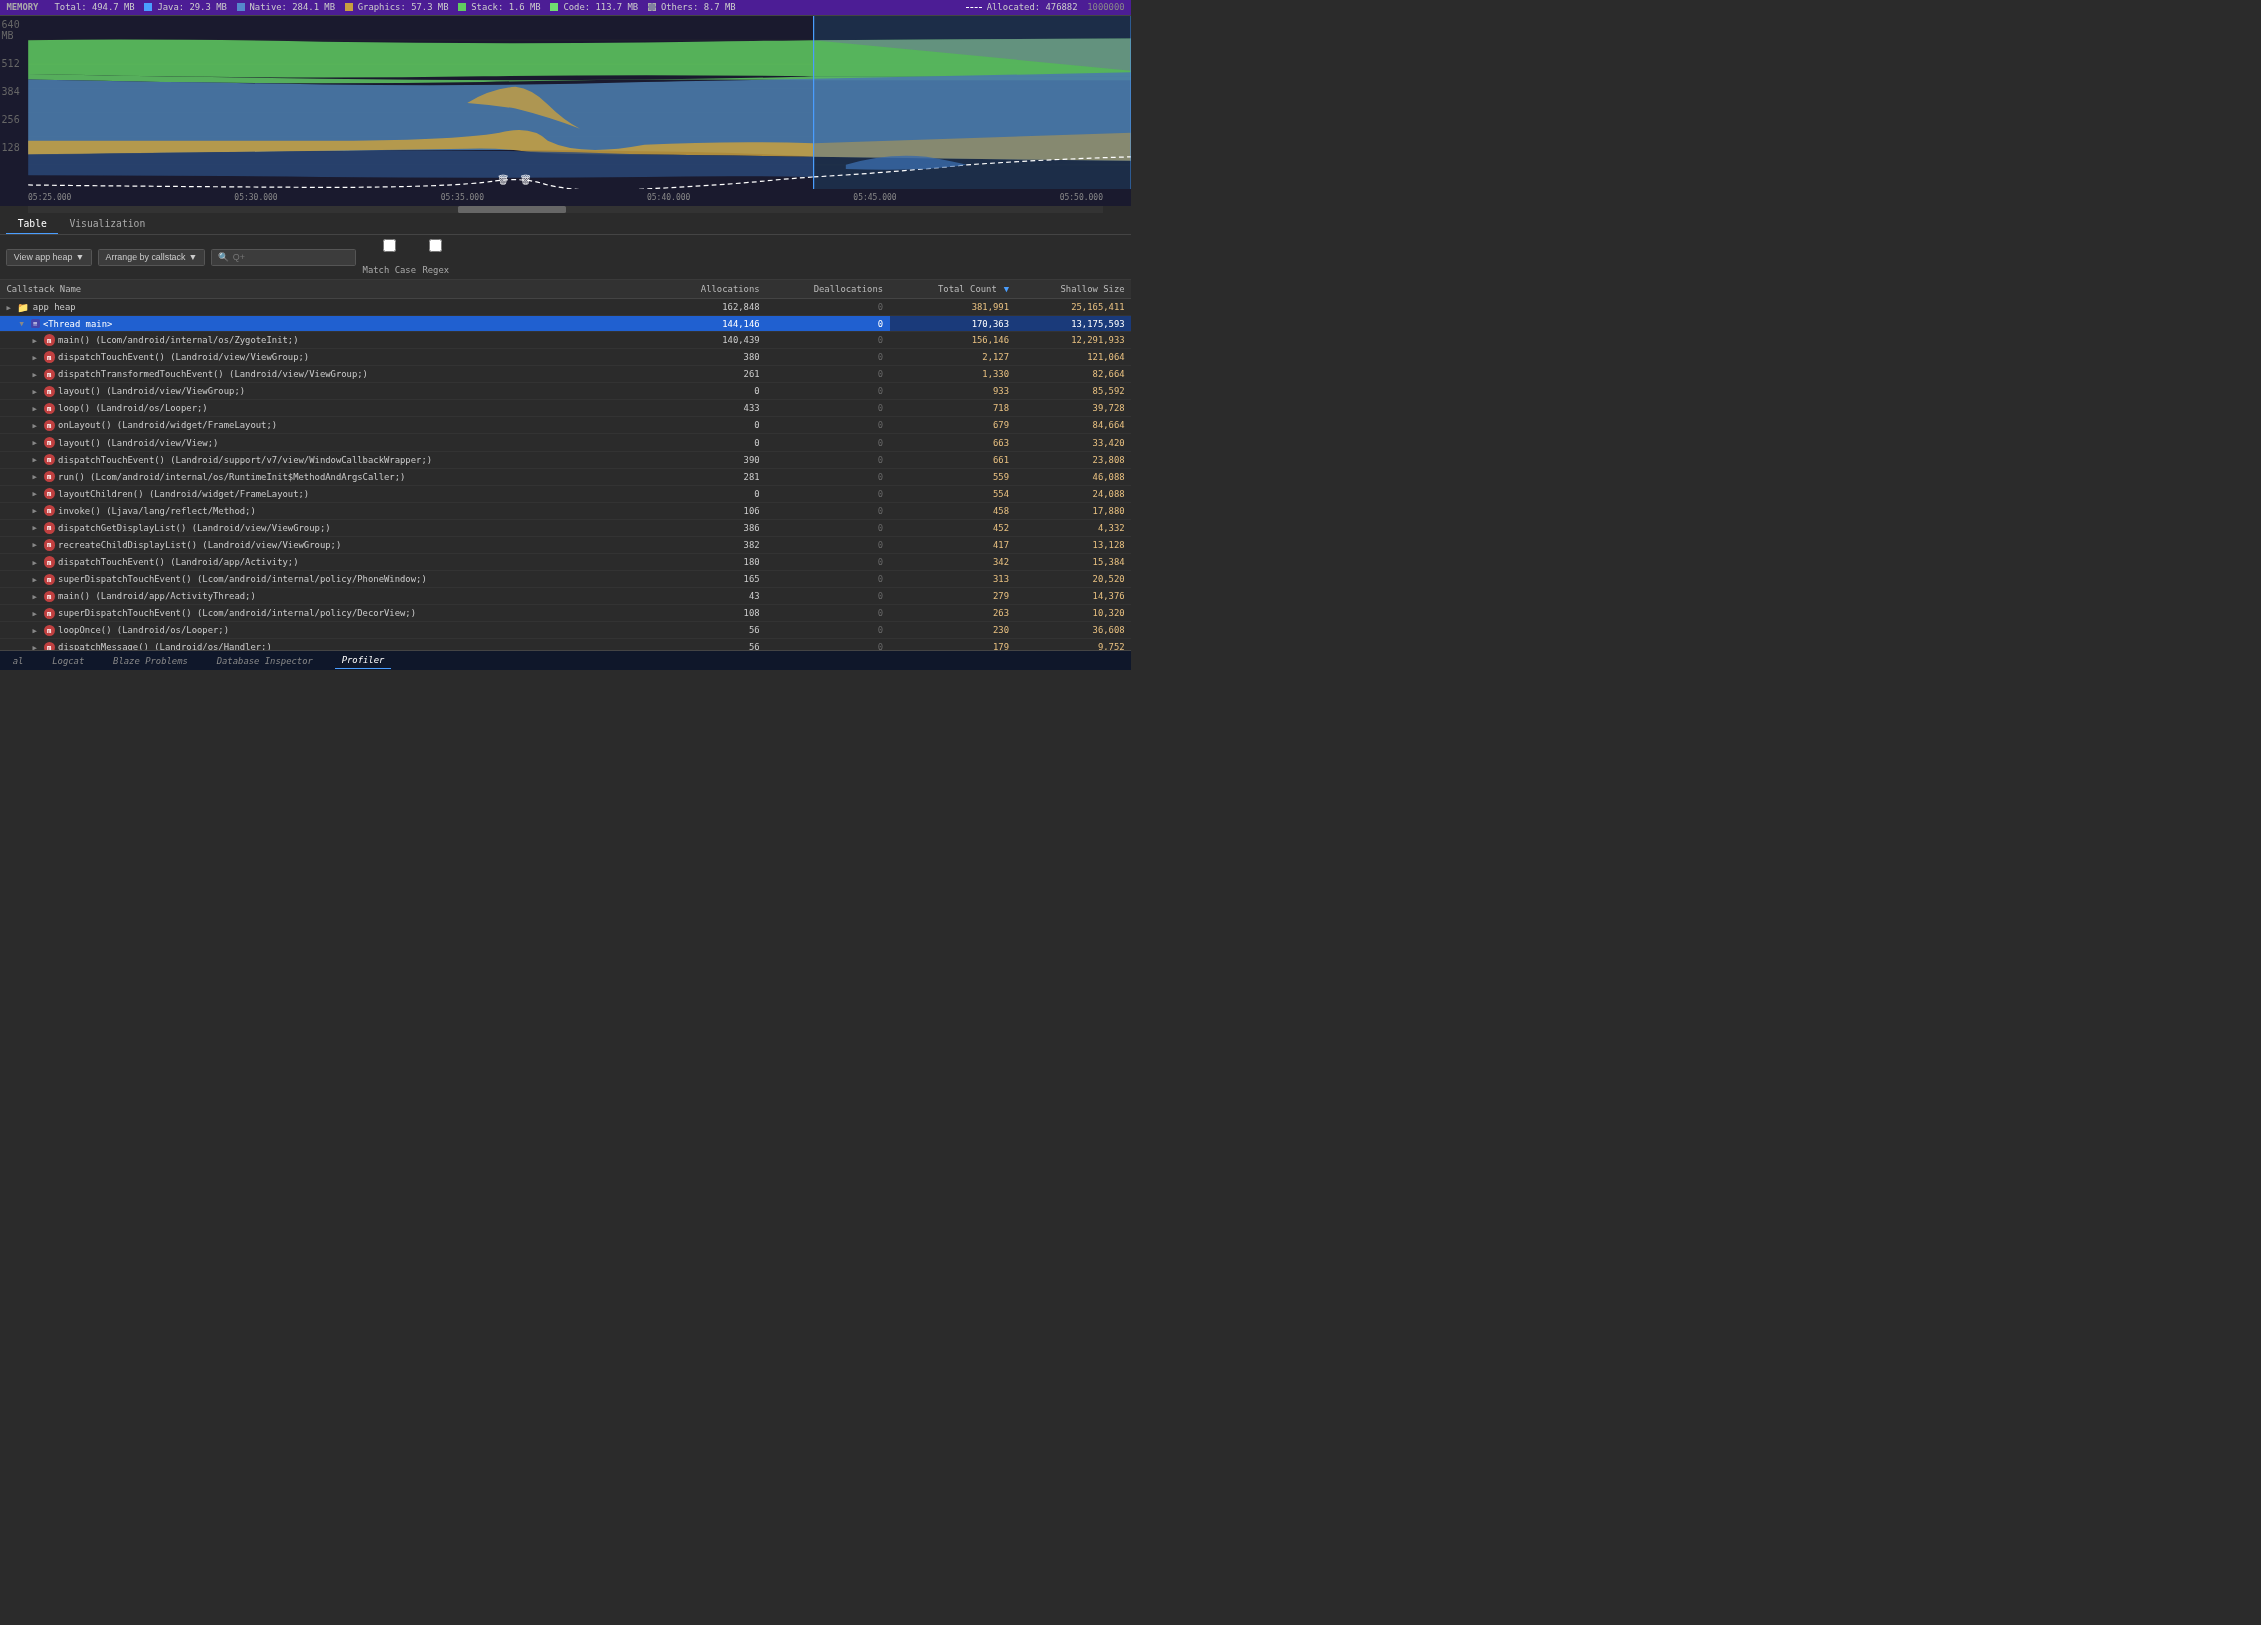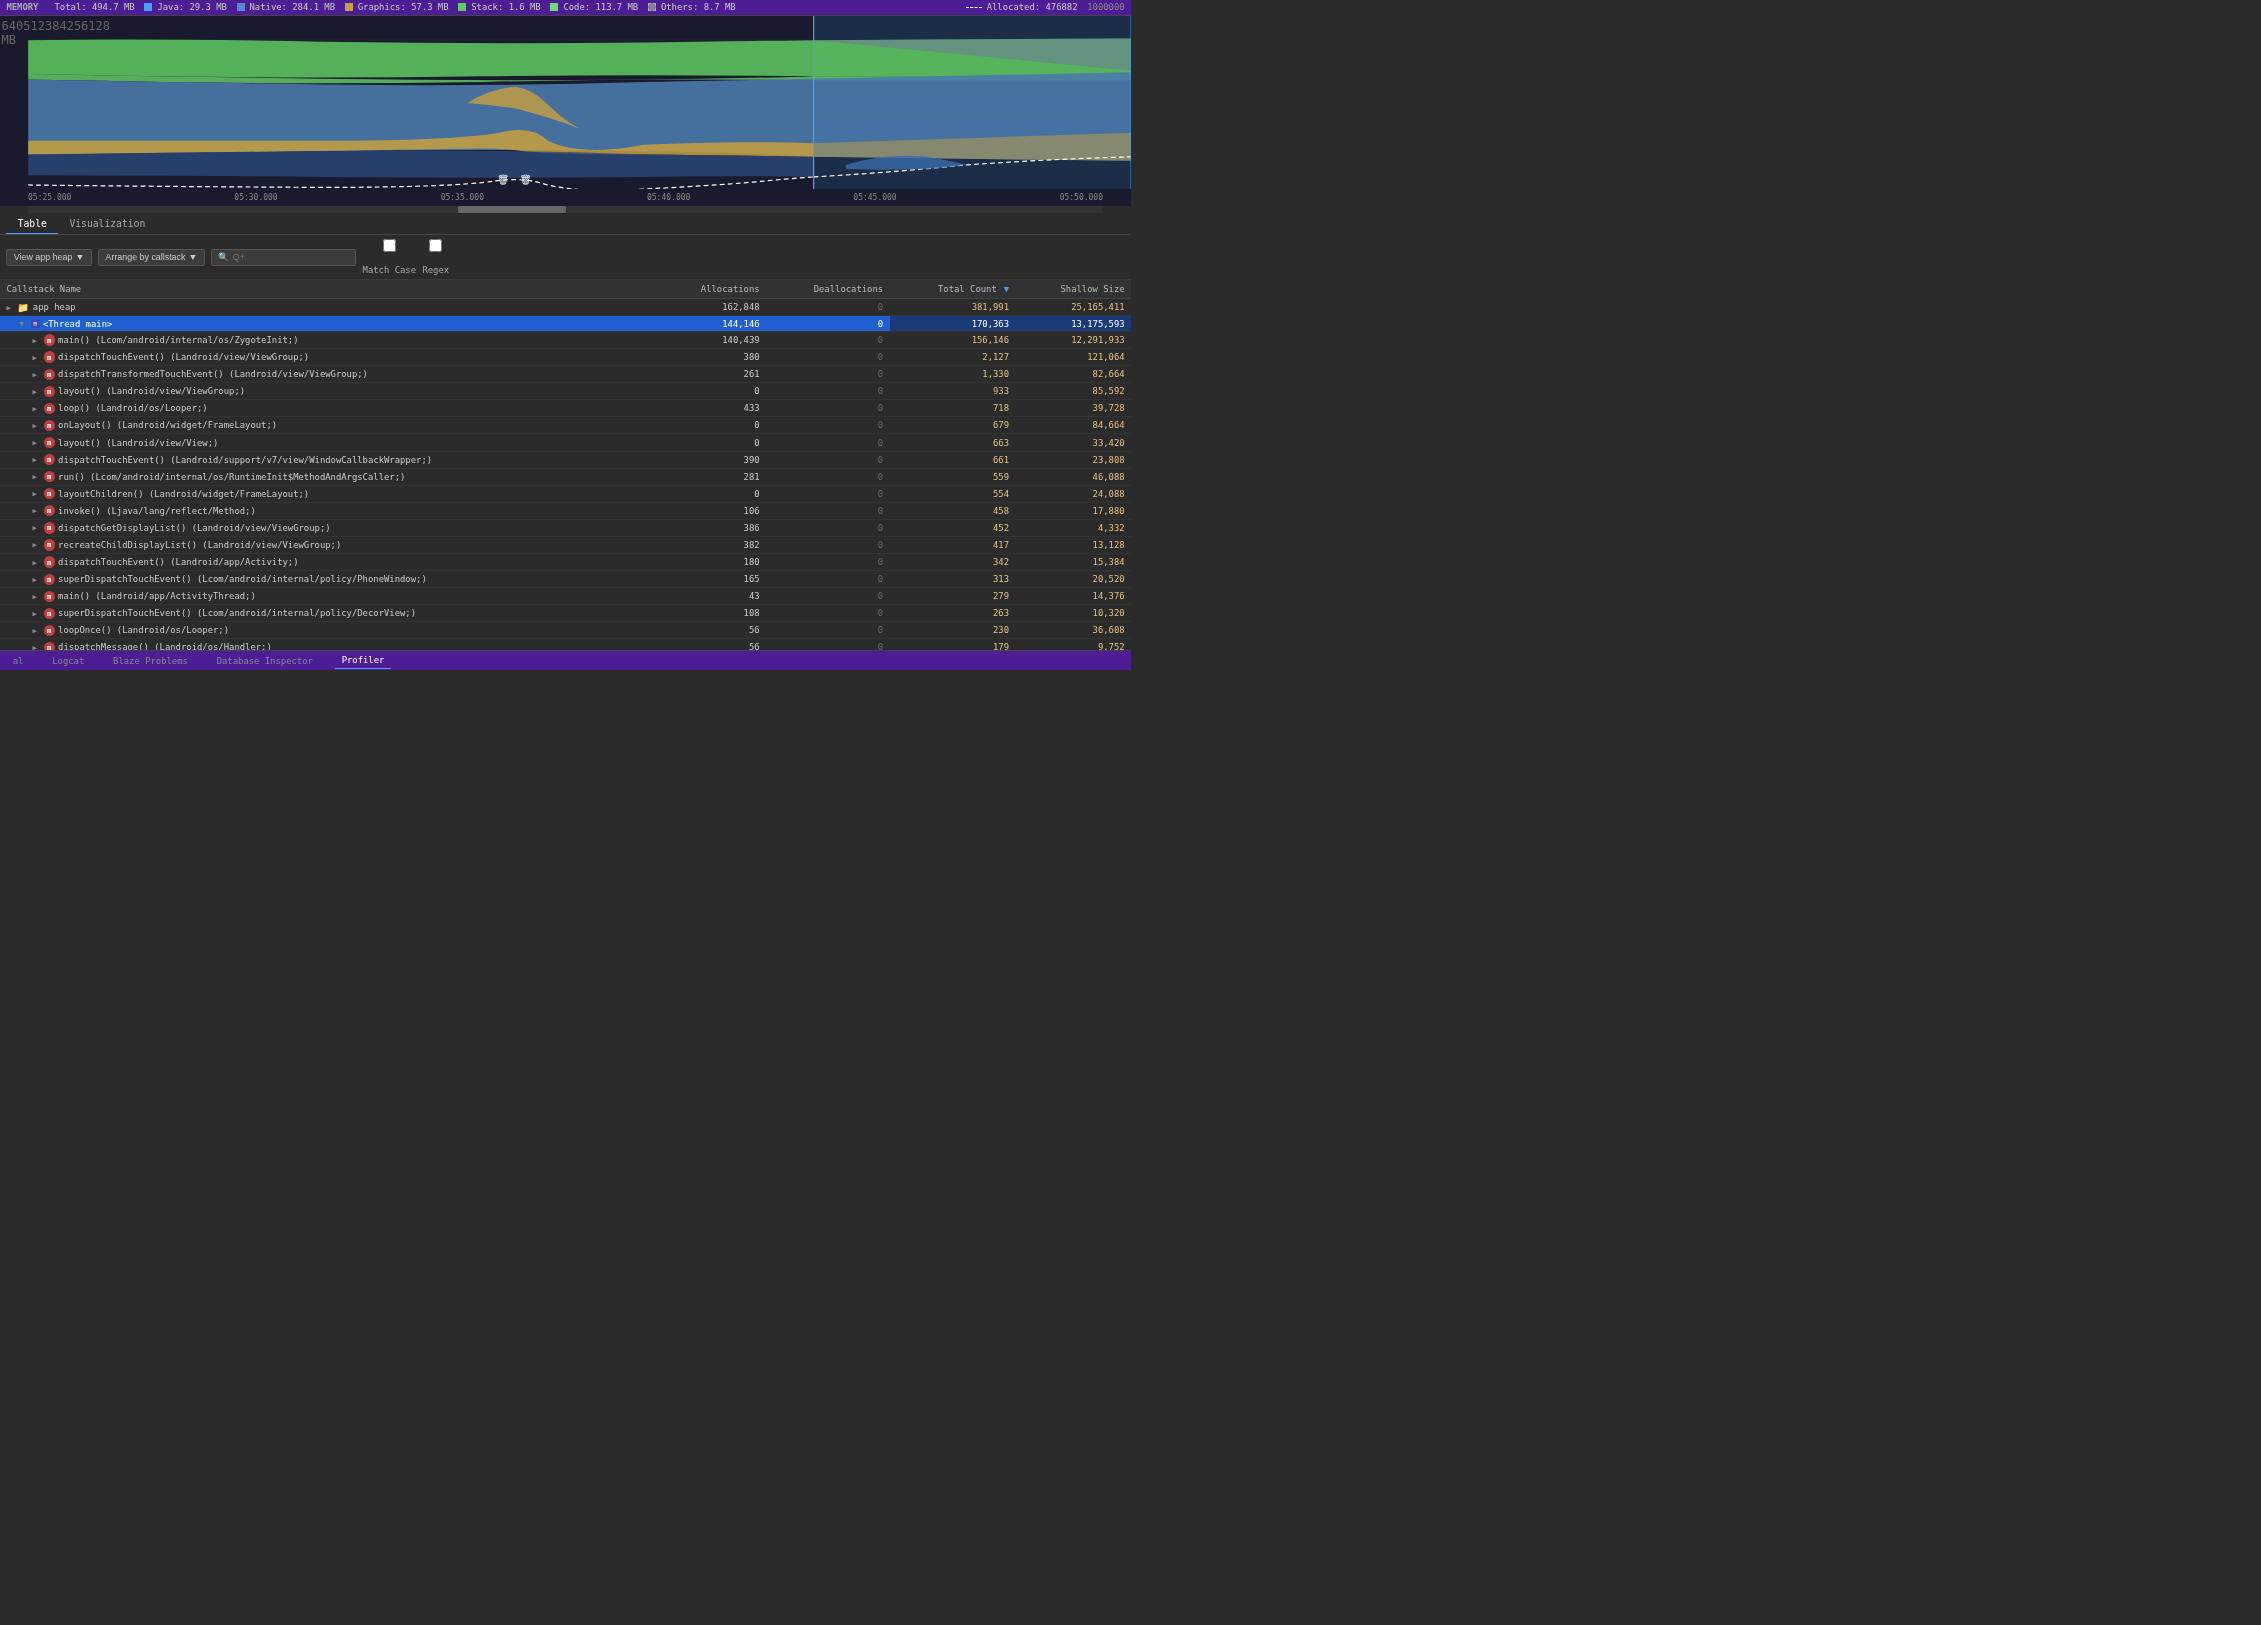--- a/index.html
+++ b/index.html
@@ -38,24 +38,24 @@
       background: #1a1a2e;
       overflow: hidden;
     }
     .chart-y-labels {
       position: absolute;
       left: 0;
       top: 0;
       bottom: 16px;
       width: 28px;
       display: flex;
-      flex-direction: row;
+      flex-direction: column;
       justify-content: space-between;
       padding: 3.2px 1.6px;
-      font-size: 12px;
+      font-size: 10px;
       color: #666;
       z-index: 10;
     }
     .chart-svg {
       position: absolute;
       left: 0;
       top: 0;
       width: 100%;
       height: 100%;
     }
@@ -220,28 +220,29 @@
     .thread-badge {
       background: #4444aa;
       color: #fff;
       border-radius: 1.6px;
       padding: 0 2.4px;
       font-size: 7.2px;
     }
     .sort-arrow { color: #4a9eff; margin-left: 1.6px; }
 
     .bottom-bar {
-      background: #4c1d95;
+      background: #0f172a;
       border-top: 0.8px solid #444;
       padding: 1.6px 6.4px;
       font-size: 8.9px;
       color: #888;
       display: flex;
       gap: 16px;
       align-items: center;
+      font-style: italic;
     }
     .bottom-tab {
       padding: 2.4px 6.4px;
       cursor: pointer;
       color: #888;
     }
     .bottom-tab.active {
       color: #fff;
       border-bottom: 1.6px solid #4a9eff;
     }

